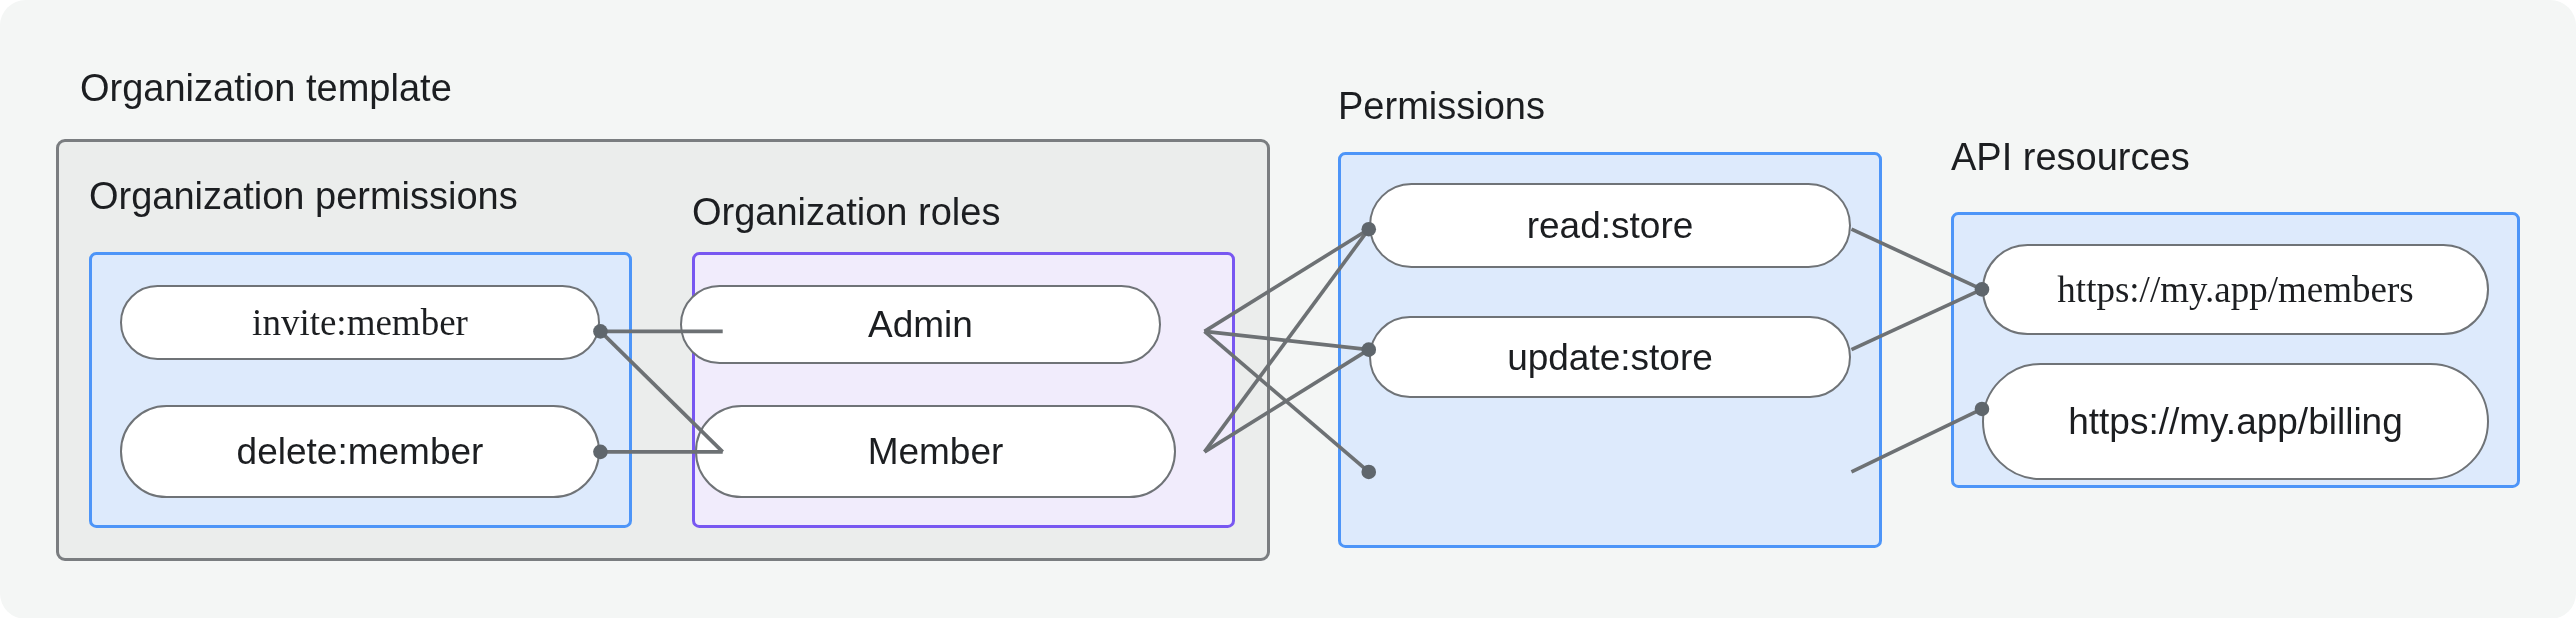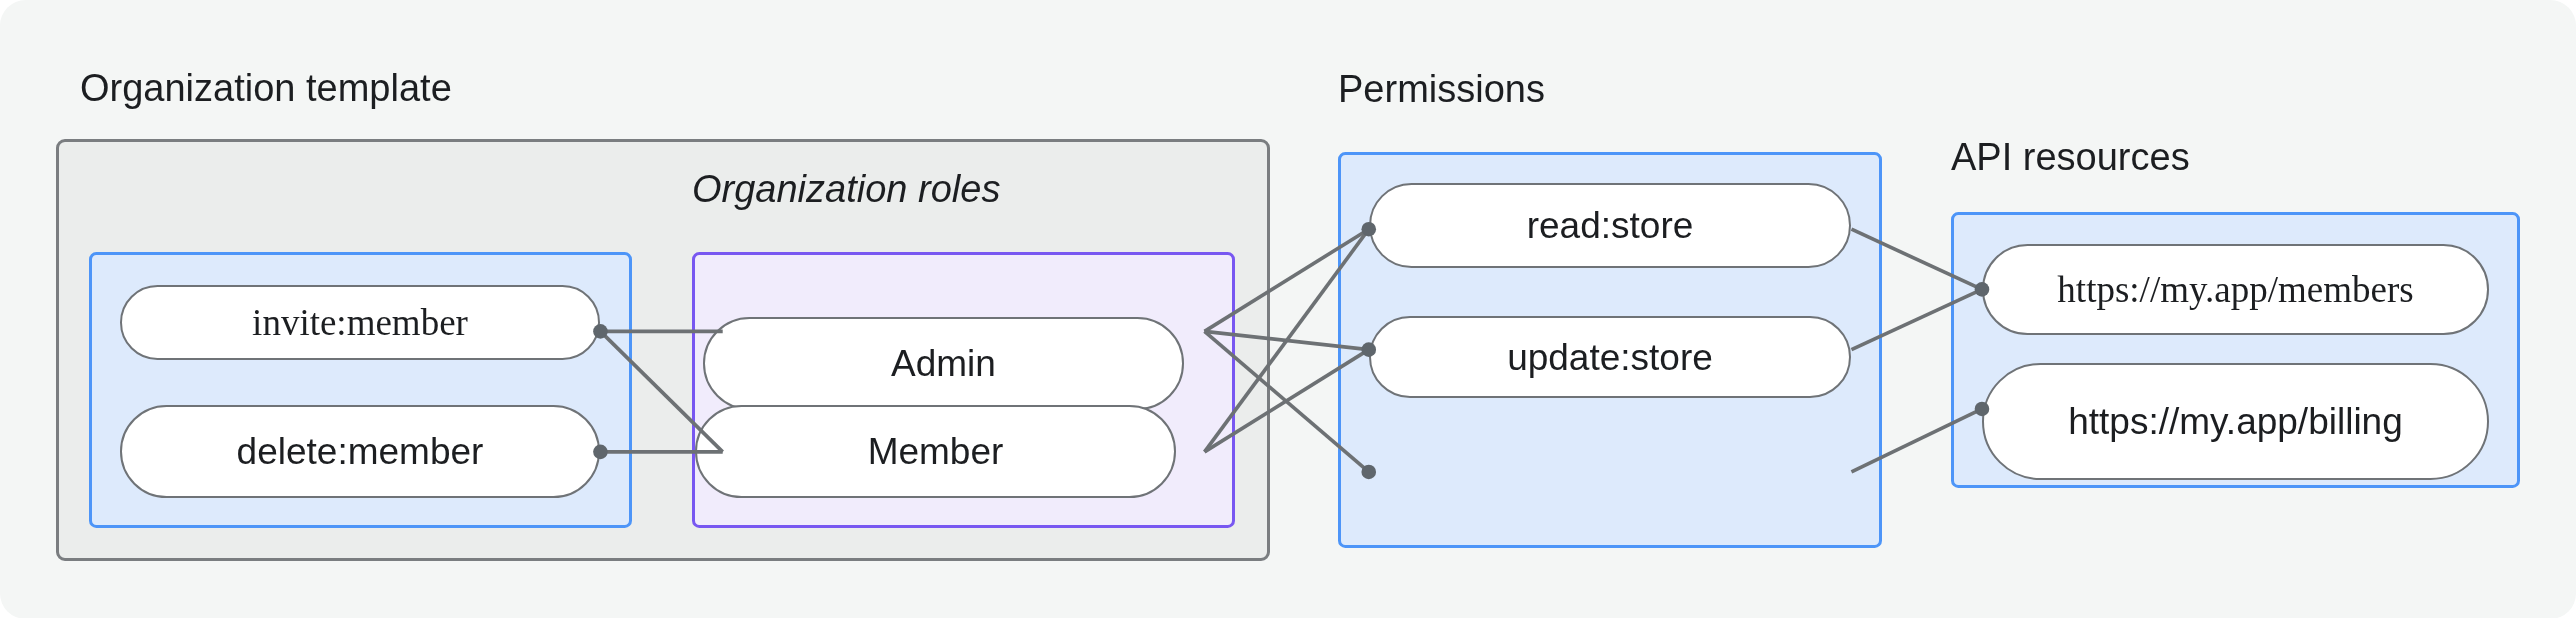--- a/index.html
+++ b/index.html
@@ -61,43 +61,44 @@
 </style>
 </head>
 <body>
 
 <div class="canvas">
 
   <div class="label" style="left:56px;top:67px;margin-left:24px;">Organization template</div>
 
   <div class="box template-box" style="left:56px;top:139px;width:1214px;height:422px;"></div>
 
+  <div class="label" style="left:89px;top:175px;">Organization permissions</div>
 
-  <div class="label" style="left:692px;top:168px;font-style:italic;">Organization roles</div>
+  <div class="label" style="left:692px;top:191px;">Organization roles</div>
 
-  <div class="label" style="left:1338px;top:68px;">Permissions</div>
+  <div class="label" style="left:1338px;top:85px;">Permissions</div>
 
   <div class="label" style="left:1951px;top:136px;">API resources</div>
 
   <div class="box blue-box" style="left:89px;top:252px;width:543px;height:276px;"></div>
 
   <div class="box purple-box" style="left:692px;top:252px;width:543px;height:276px;"></div>
 
   <div class="box blue-box" style="left:1338px;top:152px;width:544px;height:396px;"></div>
 
   <div class="box blue-box" style="left:1951px;top:212px;width:569px;height:276px;"></div>
 
   <div class="pill" style="left:120px;top:285px;width:480px;height:75px;font-family:Liberation Serif, serif;">
     <span>invite:member</span>
   </div>
   <div class="pill" style="left:120px;top:405px;width:480px;height:93px;">
     <span>delete:member</span>
   </div>
 
-  <div class="pill" style="left:703px;top:285px;width:481px;height:93px;margin-top:32px;">
+  <div class="pill" style="left:680px;top:285px;width:481px;height:79px;">
     <span>Admin</span>
   </div>
   <div class="pill" style="left:695px;top:405px;width:481px;height:93px;">
     <span>Member</span>
   </div>
 
   <div class="pill" style="left:1369px;top:183px;width:482px;height:85px;">
     <span>read:store</span>
   </div>
   <div class="pill" style="left:1369px;top:304px;width:482px;height:82px;margin-top:12px;">

